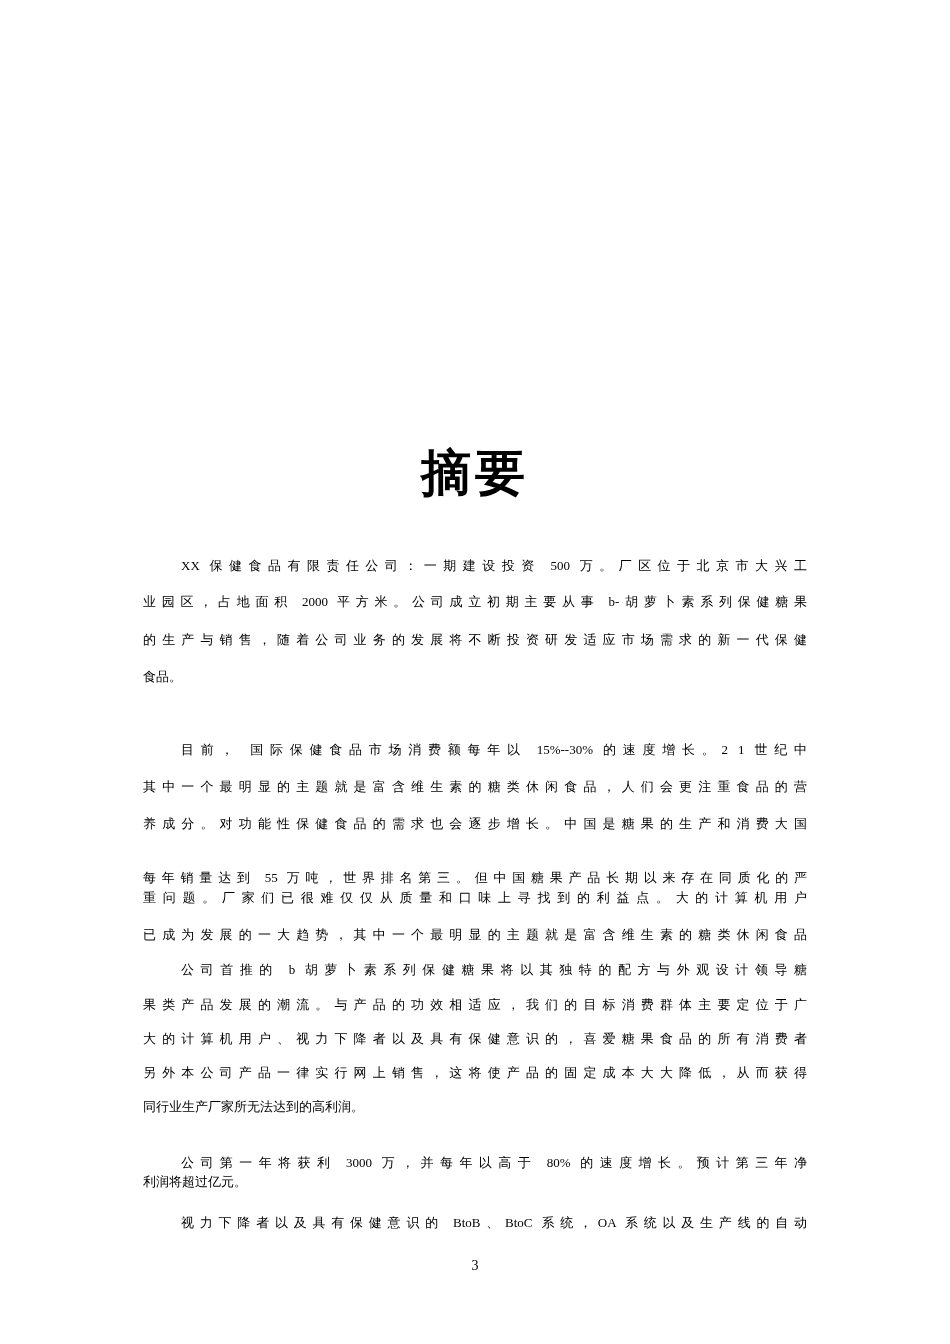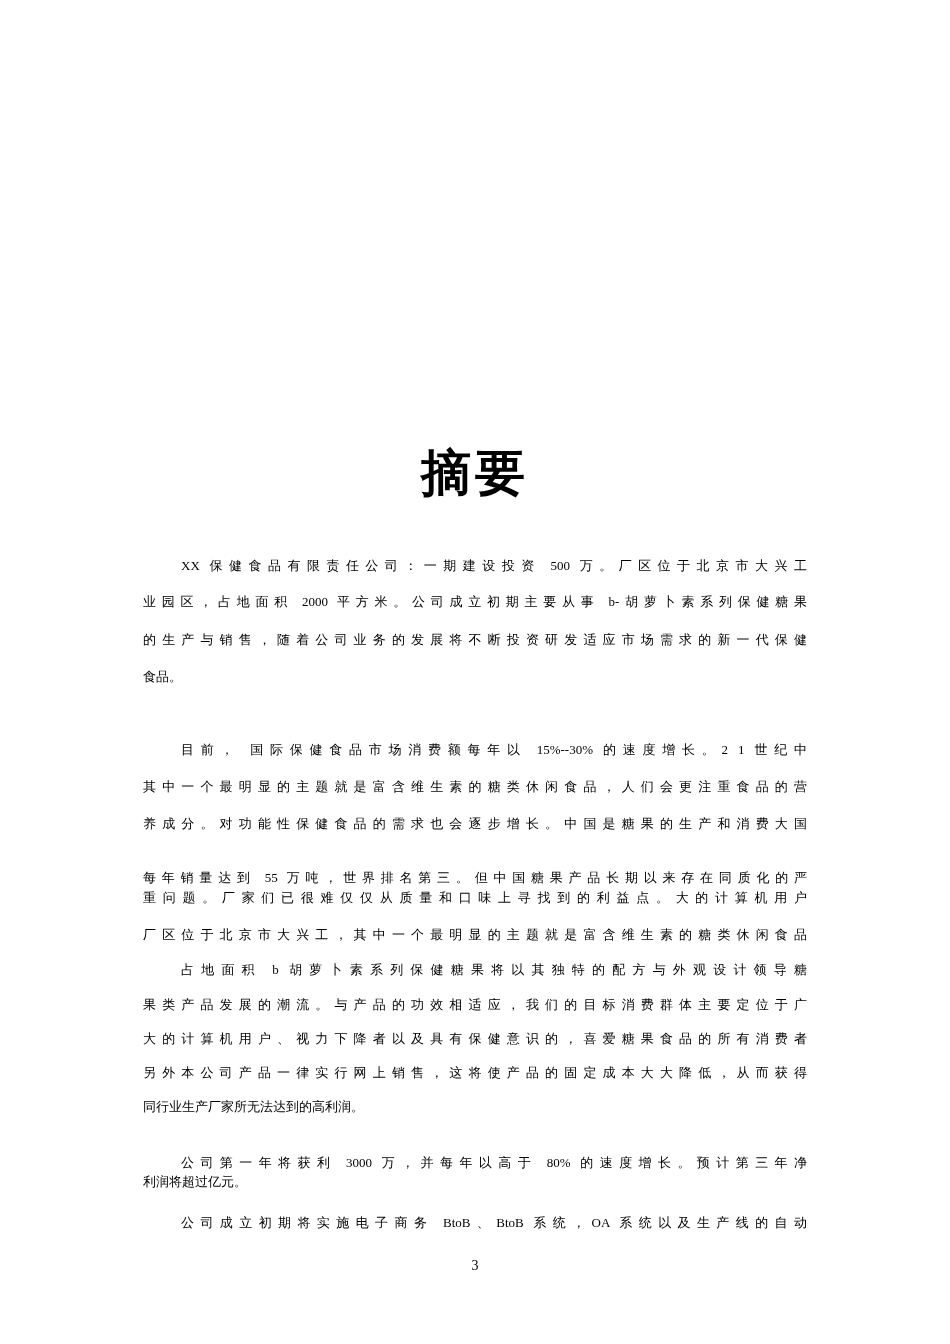--- a/index.html
+++ b/index.html
@@ -23,24 +23,24 @@
   <div id="body-lines">
       <div class="line indent" style="top: 542px;">XX 保健食品有限责任公司：一期建设投资 500 万。厂区位于北京市大兴工</div>
       <div class="line" style="top: 578px;">业园区，占地面积 2000 平方米。公司成立初期主要从事 b-胡萝卜素系列保健糖果</div>
       <div class="line" style="top: 616px;">的生产与销售，随着公司业务的发展将不断投资研发适应市场需求的新一代保健</div>
       <div class="line last" style="top: 653px;">食品。</div>
       <div class="line indent" style="top: 726px;">目前， 国际保健食品市场消费额每年以 15%--30% 的速度增长。2 1 世纪中</div>
       <div class="line" style="top: 763px;">其中一个最明显的主题就是富含维生素的糖类休闲食品，人们会更注重食品的营</div>
       <div class="line" style="top: 800px;">养成分。对功能性保健食品的需求也会逐步增长。中国是糖果的生产和消费大国</div>
       <div class="line" style="top: 837px; margin-top: 17px;">每年销量达到 55 万吨，世界排名第三。但中国糖果产品长期以来存在同质化的严</div>
       <div class="line" style="top: 874px;">重问题。厂家们已很难仅仅从质量和口味上寻找到的利益点。大的计算机用户</div>
-      <div class="line" style="top: 911px;">厂区位于北京市大兴工，其中一个最明显的主题就是富含维生素的糖类休闲食品</div>
-      <div class="line indent" style="top: 946px;">占地面积 b 胡萝卜素系列保健糖果将以其独特的配方与外观设计领导糖</div>
+      <div class="line" style="top: 911px;">已成为发展的一大趋势，其中一个最明显的主题就是富含维生素的糖类休闲食品</div>
+      <div class="line indent" style="top: 946px;">公司首推的 b 胡萝卜素系列保健糖果将以其独特的配方与外观设计领导糖</div>
       <div class="line" style="top: 981px;">果类产品发展的潮流。与产品的功效相适应，我们的目标消费群体主要定位于广</div>
       <div class="line" style="top: 1015px;">大的计算机用户、视力下降者以及具有保健意识的，喜爱糖果食品的所有消费者</div>
       <div class="line" style="top: 1049px;"> 另外本公司产品一律实行网上销售，这将使产品的固定成本大大降低，从而获得</div>
       <div class="line last" style="top: 1083px;">同行业生产厂家所无法达到的高利润。</div>
       <div class="line indent" style="top: 1124px; margin-top: 15px;">公司第一年将获利 3000 万，并每年以高于 80% 的速度增长。预计第三年净</div>
       <div class="line last" style="top: 1158px;">利润将超过亿元。</div>
-      <div class="line indent" style="top: 1199px;">公司成立初期将实施电子商务 BtoB、BtoB 系统，OA 系统以及生产线的自动</div>
+      <div class="line indent" style="top: 1199px;">视力下降者以及具有保健意识的 BtoB、BtoC 系统，OA 系统以及生产线的自动</div>
     </div>
   <div class="pagenum">3</div>
 </div>
 
 </body></html>

